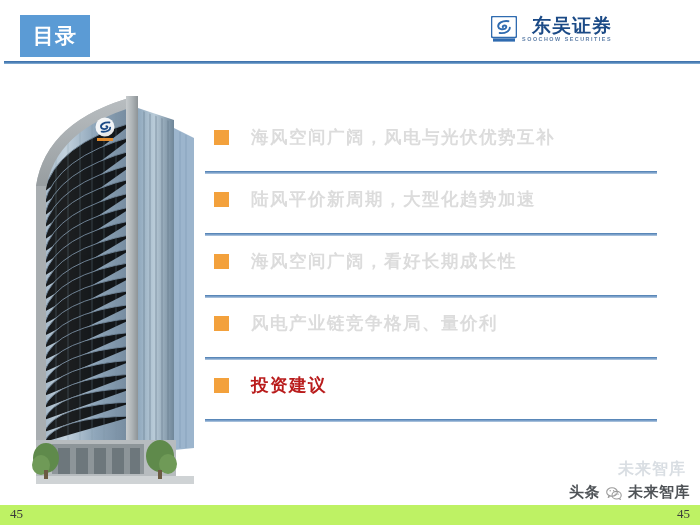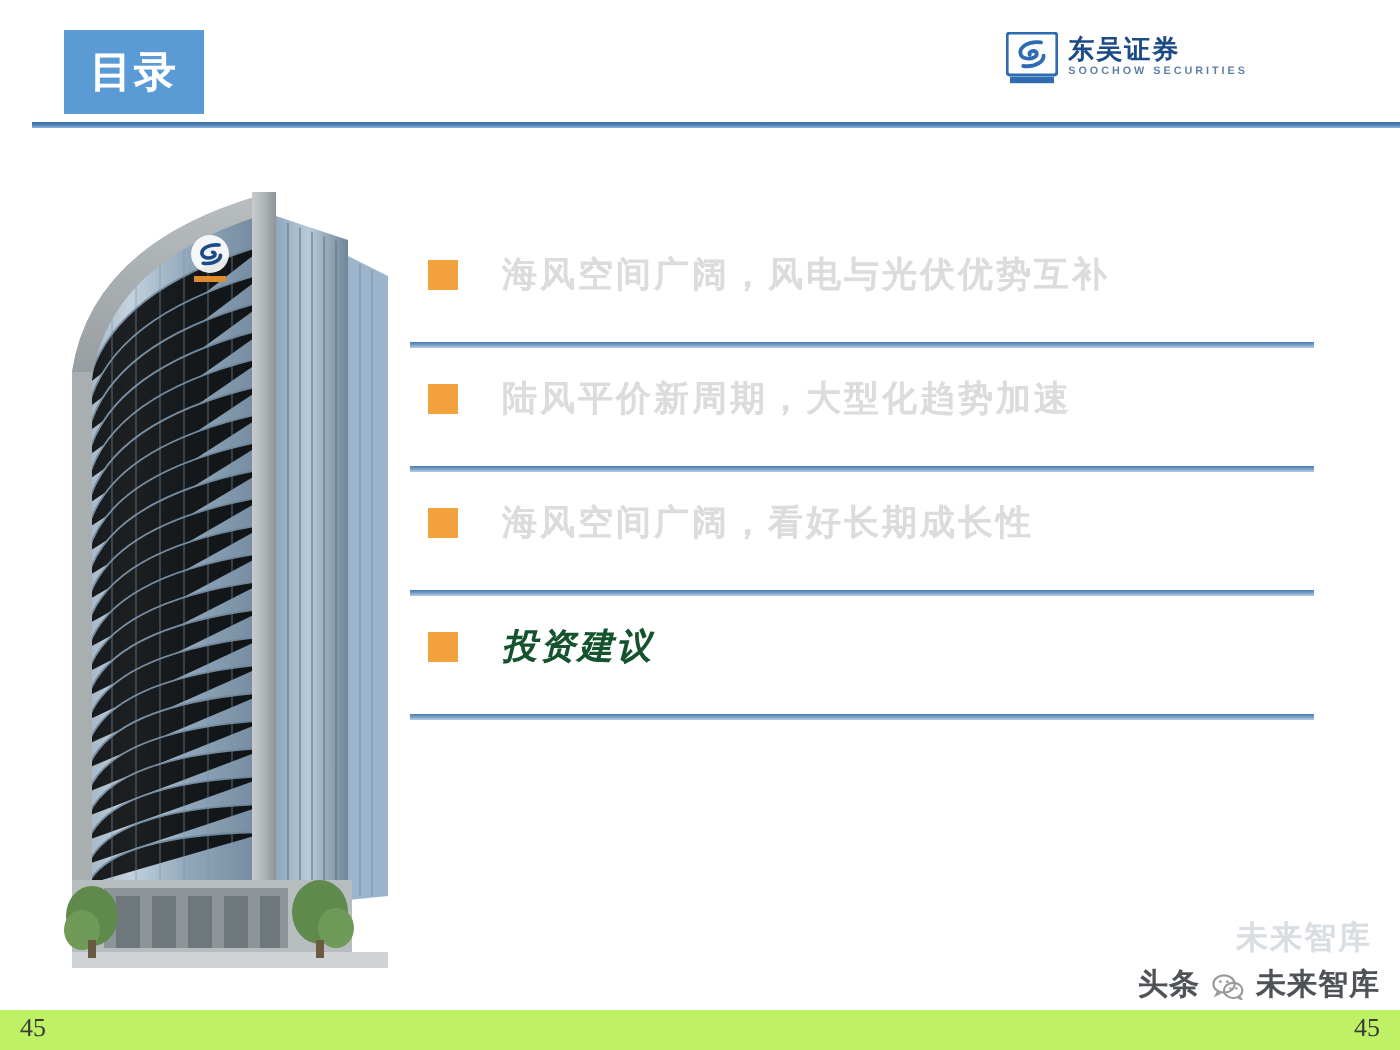--- a/index.html
+++ b/index.html
@@ -20,23 +20,24 @@
     position: relative;
     width: 700px;
     height: 525px;
     background: #ffffff;
     overflow: hidden;
   }
 
   
   .header {
     position: absolute;
-    top: 0; left: 16px;
+    top: 0; left: 4px;
     width: 616px;
     height: 66px;
+    text-align: right;
   }
 
   .title-box {
     position: absolute;
     left: 16px;
     top: 15px;
     width: 70px;
     height: 42px;
     background: #5B9BD5;
     display: flex;
@@ -79,25 +80,25 @@
   }
 
   .logo-text-wrap {
     display: flex;
     flex-direction: column;
     justify-content: center;
     line-height: 1;
   }
 
   .logo-cn {
-    font-size: 13px;
+    font-size: 19px;
     font-weight: bold;
     color: #1b4a86;
     letter-spacing: 1px;
-    font-family: Liberation Mono, monospace;
+    font-family: Liberation Sans, sans-serif;
   }
 
   .logo-en {
     font-size: 5.4px;
     color: #5e7fa8;
     letter-spacing: 1.5px;
     margin-top: 2px;
     font-weight: bold;
   }
 
@@ -141,22 +142,21 @@
     margin-left: 22px;
     font-size: 17.5px;
     color: #DCDCDC;
     font-family: "DejaVu Serif", "Liberation Serif", serif;
     font-weight: bold;
     letter-spacing: 1.5px;
     white-space: nowrap;
   }
 
   .toc-item.active .toc-label {
-    color: #14532d;
-    font-style: italic;
+    color: #b91c1c;
   }
 
   .toc-divider {
     position: absolute;
     left: 0;
     bottom: 0;
     width: 452px;
     height: 3px;
     background: linear-gradient(to bottom, #4a7cb0 0%, #6e97c4 40%, #b9cde3 100%);
   }
@@ -401,20 +401,27 @@
     </div>
 
     <div class="toc-item">
       <div class="toc-row">
         <span class="toc-bullet"></span>
         <span class="toc-label">海风空间广阔，看好长期成长性</span>
       </div>
       <div class="toc-divider"></div>
     </div>
 
+    <div class="toc-item">
+      <div class="toc-row">
+        <span class="toc-bullet"></span>
+        <span class="toc-label">风电产业链竞争格局、量价利</span>
+      </div>
+      <div class="toc-divider"></div>
+    </div>
 
     <div class="toc-item active">
       <div class="toc-row">
         <span class="toc-bullet"></span>
         <span class="toc-label">投资建议</span>
       </div>
       <div class="toc-divider"></div>
     </div>
 
 

